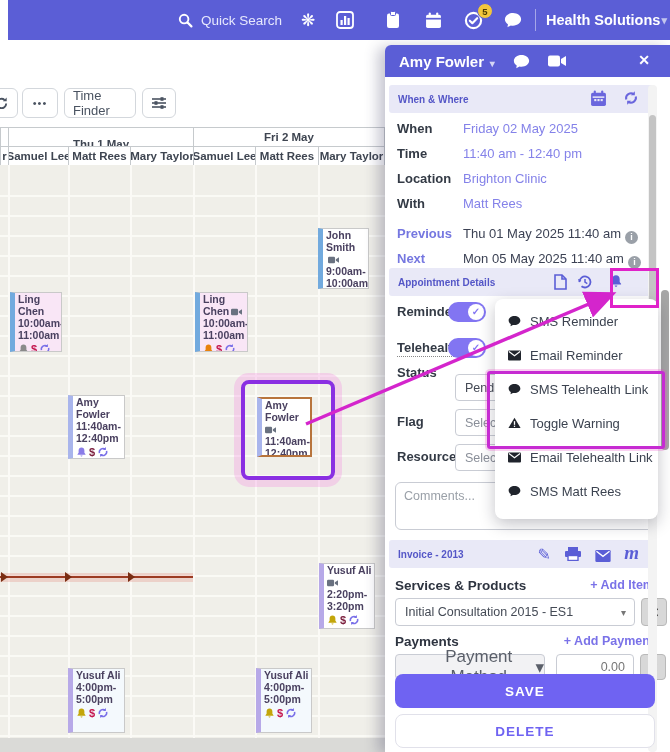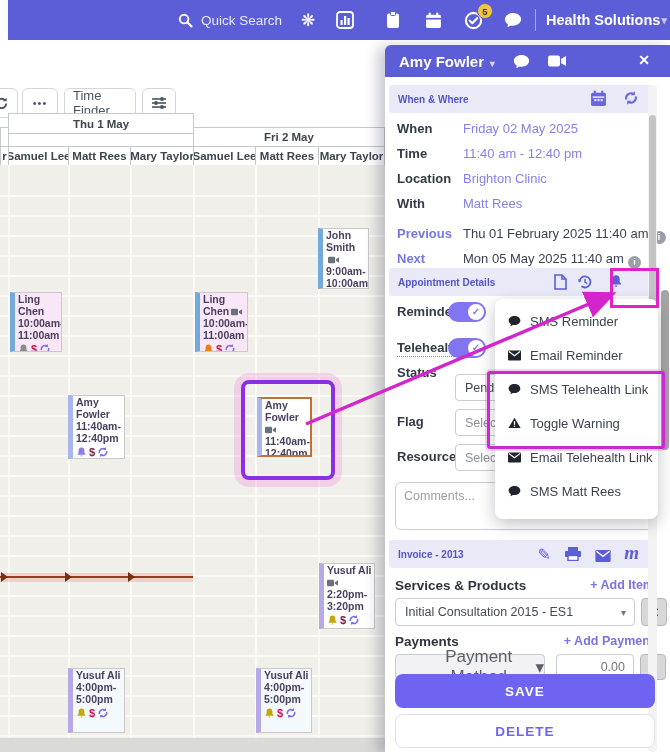--- a/index.html
+++ b/index.html
@@ -166,21 +166,21 @@
       <line x1="1" y1="3" x2="15" y2="3" stroke="#4a5361" stroke-width="1.6"></line>
       <line x1="1" y1="7" x2="15" y2="7" stroke="#4a5361" stroke-width="1.6"></line>
       <line x1="1" y1="11" x2="15" y2="11" stroke="#4a5361" stroke-width="1.6"></line>
       <rect x="9.5" y="1.2" width="3" height="3.6" fill="#4a5361"></rect>
       <rect x="3.5" y="5.2" width="3" height="3.6" fill="#4a5361"></rect>
       <rect x="9.5" y="9.2" width="3" height="3.6" fill="#4a5361"></rect>
     </svg>
 </div>
 
 <div class="grid-head" style="left:0;top:127px;width:9px;height:20px;"></div>
-<div class="grid-head" style="left:8px;top:113px;width:186px;height:21px;">Thu 1 May</div>
+<div class="grid-head" style="left:8px;top:127px;width:186px;height:33px;">Thu 1 May</div>
 <div class="grid-head" style="left:193px;top:127px;width:192px;height:20px;">Fri 2 May</div>
 
 <div class="grid-head" style="left:0;top:146px;width:9px;height:20px;">r</div>
 <div class="grid-head" style="left:8px;top:146px;width:61px;height:20px;">Samuel Lee</div>
 <div class="grid-head" style="left:68px;top:146px;width:63px;height:20px;">Matt Rees</div>
 <div class="grid-head" style="left:130px;top:146px;width:64px;height:20px;">Mary Taylor</div>
 <div class="grid-head" style="left:193px;top:146px;width:63px;height:20px;">Samuel Lee</div>
 <div class="grid-head" style="left:255px;top:146px;width:64px;height:20px;">Matt Rees</div>
 <div class="grid-head" style="left:318px;top:146px;width:67px;height:20px;">Mary Taylor</div>
 
@@ -372,21 +372,21 @@
   <span class="lbl" style="top:76px;">When</span>
   <span class="lnk" style="top:76px;">Friday 02 May 2025</span>
   <span class="lbl" style="top:101px;">Time</span>
   <span class="lnk" style="top:101px;">11:40 am - 12:40 pm</span>
   <span class="lbl" style="top:126px;">Location</span>
   <span class="lnk" style="top:126px;">Brighton Clinic</span>
   <span class="lbl" style="top:151px;">With</span>
   <span class="lnk" style="top:151px;">Matt Rees</span>
 
   <span class="plbl" style="top:181px;">Previous</span>
-  <span class="pval" style="top:181px;"><span>Thu 01 February 2025 11:40 am</span><span class="info-ic">i</span></span>
+  <span class="pval" style="top:181px;"><span>Thu 01 May 2025 11:40 am</span><span class="info-ic">i</span></span>
   <span class="plbl" style="top:206px;">Next</span>
   <span class="pval" style="top:206px;"><span>Mon 05 May 2025 11:40 am</span><span class="info-ic">i</span></span>
 
   <div class="sec-bar" style="top:223px;">
     <span class="sec-title">Appointment Details</span>
     <span class="sec-ic" style="right:88px;top:6px;">
       <svg width="14" height="16" viewBox="0 0 14 16">
           <path d="M2 1h7l4 4v10H2z" fill="none" stroke="#5b5ed6" stroke-width="1.6"></path>
           <path d="M9 1v4h4" fill="none" stroke="#5b5ed6" stroke-width="1.6"></path>
         </svg>

